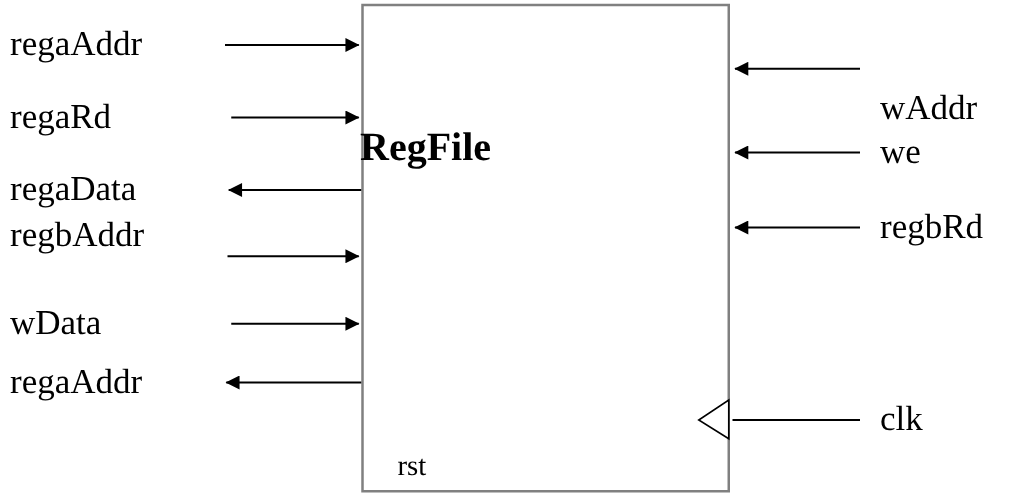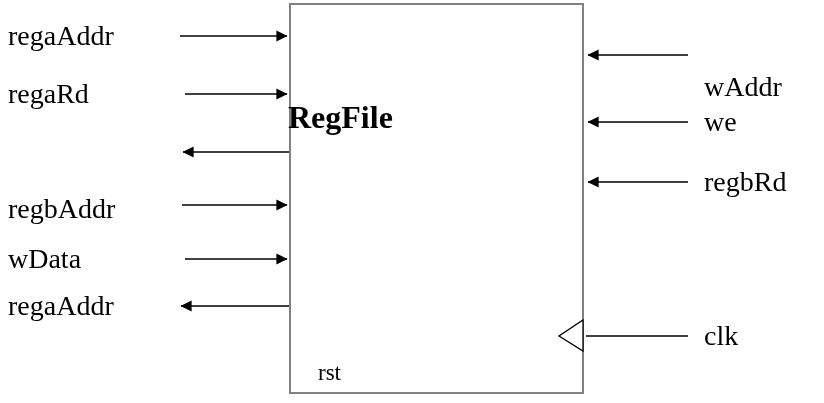--- a/index.html
+++ b/index.html
@@ -54,21 +54,21 @@
     left: 318px;
     top: 356px;
     font-size: 23px;
     line-height: 34px;
     white-space: nowrap;
   }
   
   .lp0 { top: 19px; }
   .lp1 { top: 77px; }
   .lp2 { top: 135px; }
-  .lp3 { top: 192px; font-family: Liberation Serif, serif; }
+  .lp3 { top: 172px; font-family: Liberation Serif, serif; }
   .lp4 { top: 242px; }
   .lp5 { top: 289px; }
   .rp0 { top: 38px; margin-top: 32px; }
   .rp1 { top: 105px; text-align: right; }
   .rp2 { top: 165px; }
   .rp3 { top: 319px; }
 </style>
 </head>
 <body>
 
@@ -97,20 +97,21 @@
 
     <line x1="586" y1="336" x2="688" y2="336" stroke="#000000" stroke-width="1.6"></line>
     <polygon points="583,320 583,351 559,336" fill="#ffffff" stroke="#000000" stroke-width="1.3"></polygon>
   </svg>
 
   <div class="block-title">RegFile</div>
   <div class="block-bottom-label">rst</div>
 
   <div class="port-label left-label lp0">regaAddr</div>
   <div class="port-label left-label lp1">regaRd</div>
+  <div class="port-label left-label lp2">regaData</div>
   <div class="port-label left-label lp3">regbAddr</div>
   <div class="port-label left-label lp4">wData</div>
   <div class="port-label left-label lp5">regaAddr</div>
 
   <div class="port-label right-label rp0">wAddr</div>
   <div class="port-label right-label rp1">we</div>
   <div class="port-label right-label rp2">regbRd</div>
   <div class="port-label right-label rp3">clk</div>
 
 </div>

